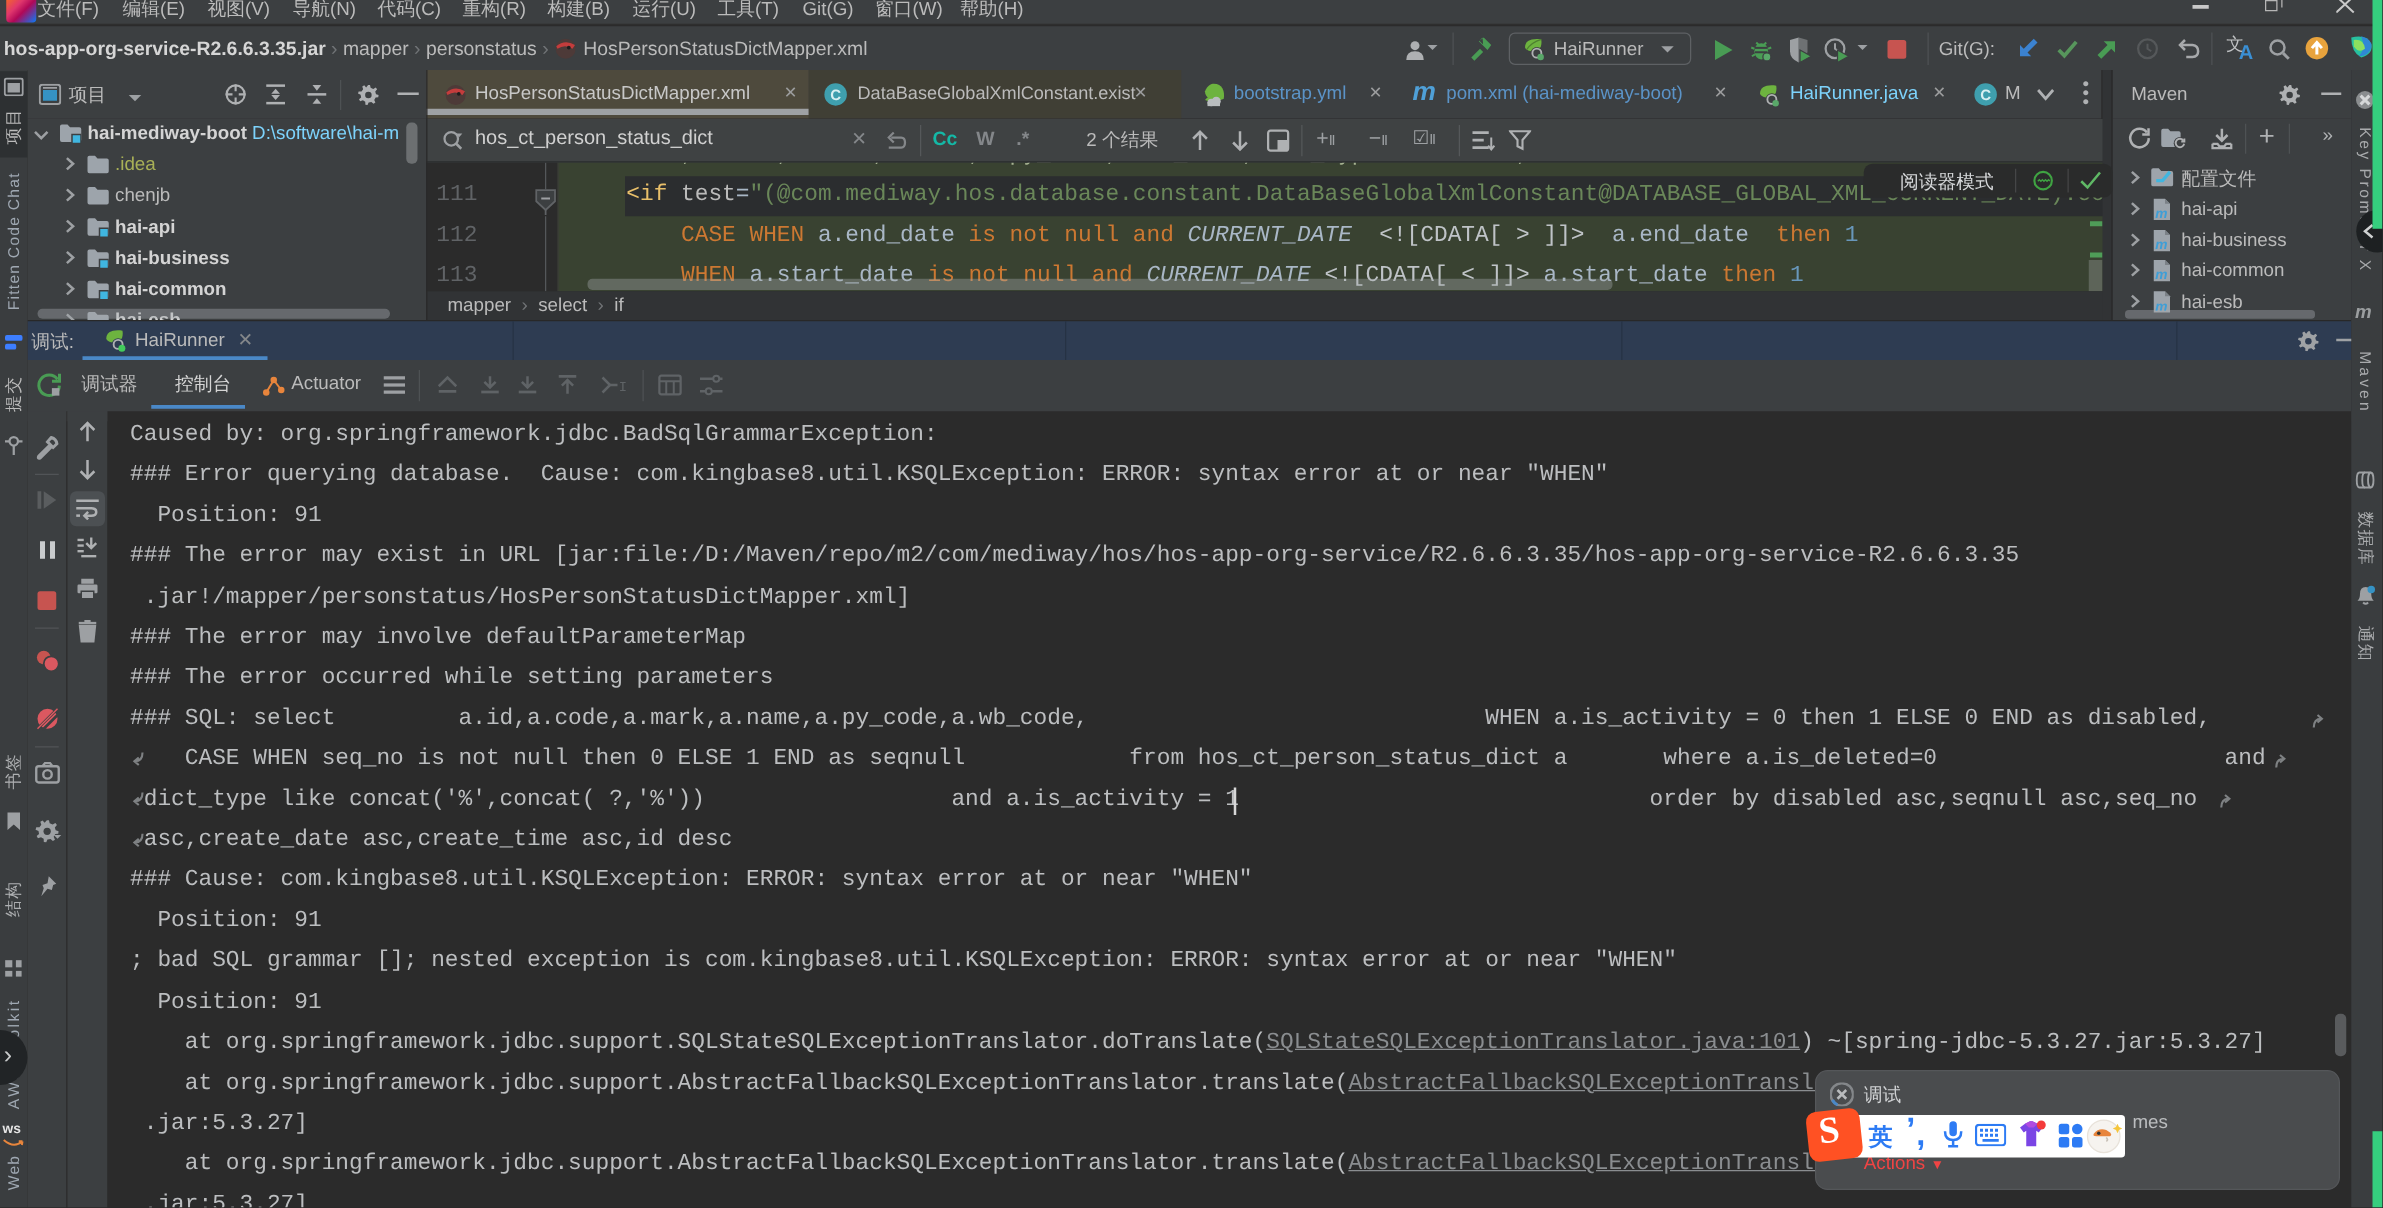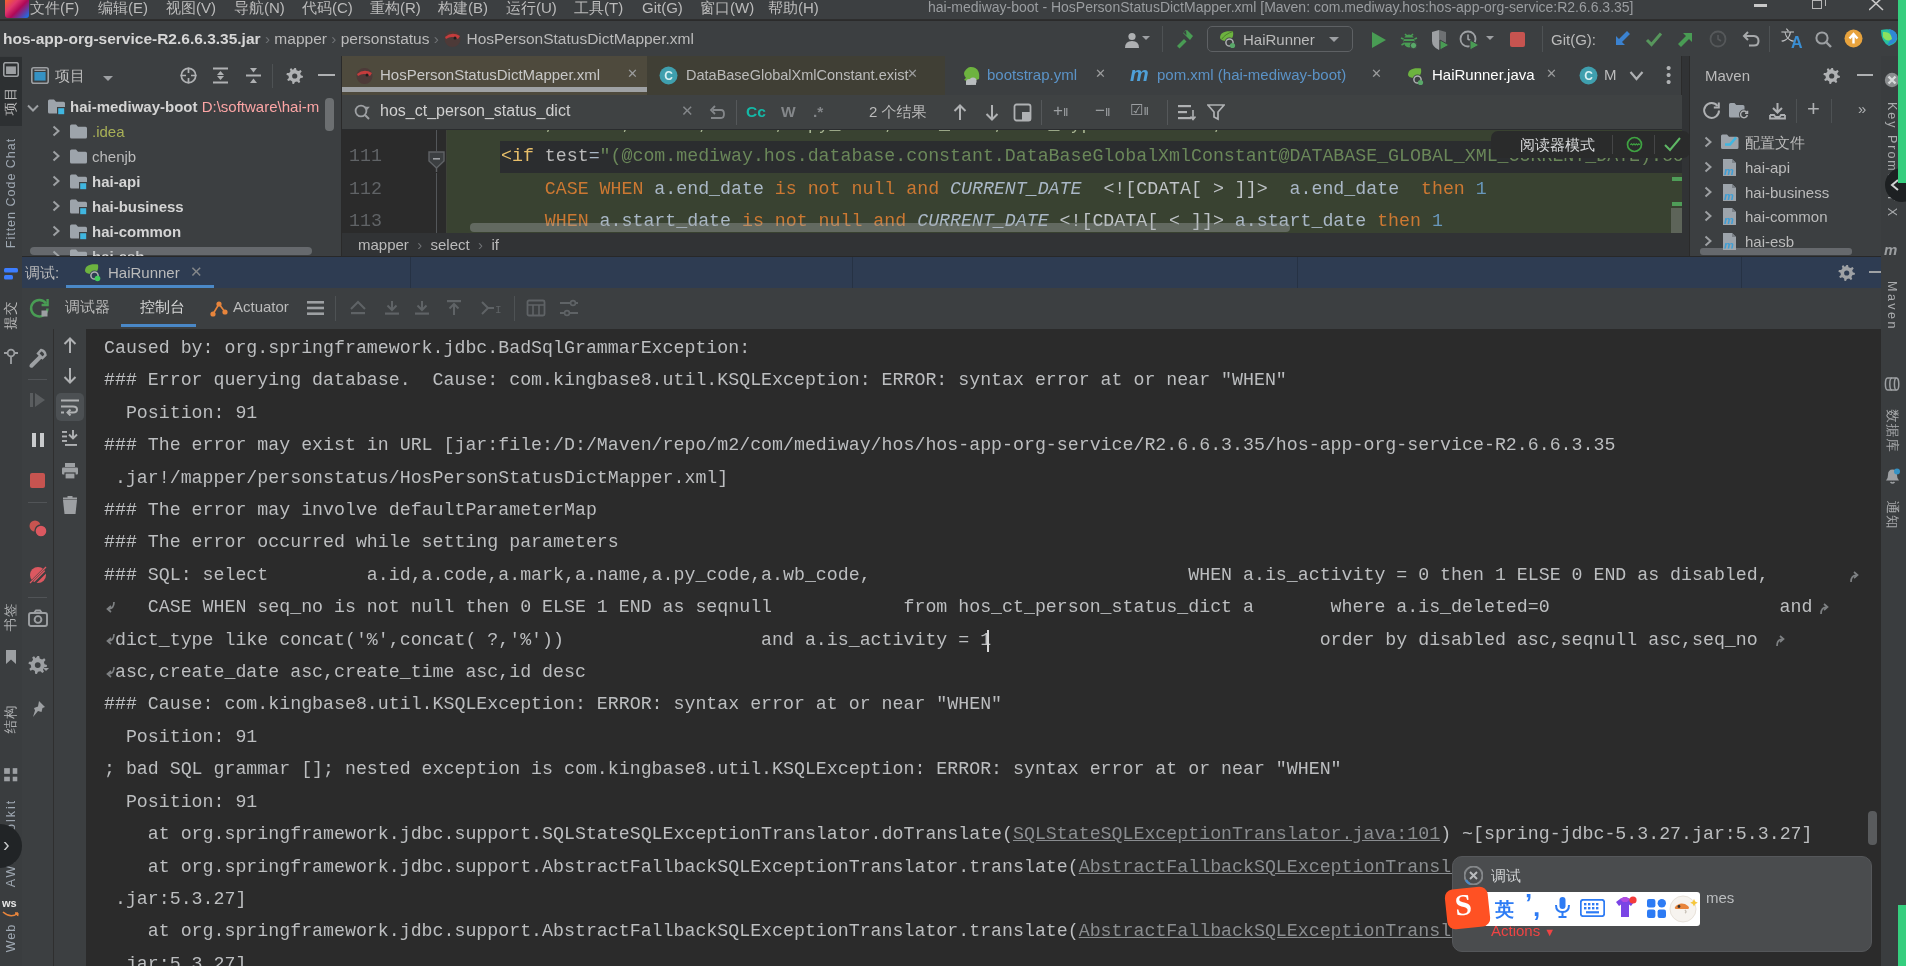--- a/index.html
+++ b/index.html
@@ -12,21 +12,20 @@
   .rcw { position:absolute; white-space:nowrap; transform:translate(-50%,-50%) rotate(90deg); }
   svg { display:block; }
 </style>
 </head>
 <body>
 <div id="page">
 
 <div class="abs" style="left:0;top:0;width:1906px;height:20px;background:#3c3f41;border-bottom:1px solid #2e2e2e;"></div>
 <div class="abs" style="left:5px;top:-6px;width:24px;height:24px;border-radius:3px;background:linear-gradient(135deg,#f97a12,#e0366d 40%,#b00857 60%,#087cfa);"></div>
 <div class="abs" id="menubar" style="left:30px;top:-3px;height:22px;color:#bbbbbb;font-size:15px;line-height:22px;white-space:pre;"><span style="position:absolute;left:0px">文件(F)</span><span style="position:absolute;left:68px">编辑(E)</span><span style="position:absolute;left:136px">视图(V)</span><span style="position:absolute;left:204px">导航(N)</span><span style="position:absolute;left:272px">代码(C)</span><span style="position:absolute;left:340px">重构(R)</span><span style="position:absolute;left:408px">构建(B)</span><span style="position:absolute;left:476px">运行(U)</span><span style="position:absolute;left:544px">工具(T)</span><span style="position:absolute;left:612px">Git(G)</span><span style="position:absolute;left:670px">窗口(W)</span><span style="position:absolute;left:738px">帮助(H)</span></div>
-<div class="abs" style="left:928px;top:0px;color:#9a9da0;font-size:14px;line-height:15px;white-space:nowrap;">hai-mediway-boot - HosPersonStatusDictMapper.xml [Maven: com.mediway.hos:hos-app-org-service:R2.6.6.3.35]</div>
 
 <div class="abs" style="left:1754px;top:4px;width:13px;height:2.6px;background:#c8c8c8;"></div>
 <div class="abs" style="left:1812px;top:0px;width:10px;height:9px;border:1.6px solid #b6b6b6;"></div>
 <div class="abs" style="left:1816px;top:-3px;width:10px;height:9px;border:1.6px solid #b6b6b6;border-left:none;border-bottom:none;"></div>
 <svg class="abs" style="left:1869px;top:0px" width="15" height="11" viewBox="0 0 15 11">
       <path d="M0 -3 L14 10 M14 -3 L0 10" stroke="#c8c8c8" stroke-width="1.6"></path>
     </svg>
 
 <div class="abs" style="left:0;top:21px;width:1906px;height:35px;background:#3c3f41;"></div>
 <div class="abs" id="breadcrumb" style="left:3px;top:29px;height:20px;color:#bbbbbb;font-size:15.5px;line-height:20px;white-space:nowrap;"><b style="color:#d6d6d6">hos-app-org-service-R2.6.6.3.35.jar</b><span style="color:#707376">&nbsp;›&nbsp;</span>mapper<span style="color:#707376">&nbsp;›&nbsp;</span>personstatus<span style="color:#707376">&nbsp;›&nbsp;</span><svg width="19" height="19" viewBox="0 0 19 19" style="display:inline-block;vertical-align:-4px">
@@ -191,21 +190,21 @@
   <div class="abs" style="left:789px;top:6px;color:#4fa0d8;font-size:21px;font-weight:bold;font-style:italic;">m</div>
   <div class="abs" style="left:816px;top:10px;color:#5b93c7;font-size:15px;">pom.xml (hai-mediway-boot)</div>
   <div class="abs" style="left:1030px;top:10px;color:#9b9c9d;font-size:13px;">✕</div>
 
   <svg class="abs" style="left:1064px;top:10px" width="20" height="20" viewBox="0 0 20 20">
         <path d="M3 9 C3 3.5 8 1.5 16 2.5 C17 8 14.5 12.5 8 12 C5 11.5 3.5 10.5 3 9Z" fill="#6db33f"></path>
         <circle cx="12.5" cy="13.5" r="5" fill="#3c3f41"></circle>
         <circle cx="12.5" cy="13.5" r="3.6" fill="none" stroke="#afb1b3" stroke-width="1.5"></circle>
         <circle cx="15.5" cy="16.5" r="2.6" fill="#59a869"></circle>
       </svg>
-  <div class="abs" style="left:1091px;top:10px;color:#ffffff;font-size:15px;">HaiRunner.java</div>
+  <div class="abs" style="left:1091px;top:10px;color:#7dd3fc;font-size:15px;">HaiRunner.java</div>
   <div class="abs" style="left:1205px;top:10px;color:#9b9c9d;font-size:13px;">✕</div>
 
   <svg class="abs" style="left:1238px;top:10px" width="19" height="19" viewBox="0 0 19 19">
         <circle cx="9.5" cy="9.5" r="9" fill="#3f9fae"></circle>
         <text x="9.5" y="14" font-size="12" font-weight="bold" fill="#d9f0f2" text-anchor="middle" font-family="Liberation Sans">C</text>
       </svg>
   <div class="abs" style="left:1263px;top:10px;color:#bbbbbb;font-size:15px;">M</div>
   <svg class="abs" style="left:1288px;top:14px" width="15" height="12" viewBox="0 0 15 12">
         <path d="M1.5 2 L7.5 9 L13.5 2" stroke="#afb1b3" stroke-width="2.2" fill="none"></path>
       </svg>
@@ -226,21 +225,21 @@
   <div class="abs" style="left:0;top:147px;width:319px;height:25px;"></div>
 
   <svg class="abs" style="left:4px;top:6px" width="14" height="14" viewBox="0 0 14 14">
         <path d="M2 4.5 L7 9.5 L12 4.5" stroke="#9da0a3" stroke-width="2" fill="none"></path>
       </svg>
   <svg class="abs" style="left:25px;top:3px" width="19" height="17" viewBox="0 0 19 17">
         <path d="M1 3 Q1 1.5 2.5 1.5 L7 1.5 L9 3.8 L16.5 3.8 Q18 3.8 18 5.3 L18 14 Q18 15.5 16.5 15.5 L2.5 15.5 Q1 15.5 1 14 Z" fill="#9da4ab"></path>
         <rect x="10" y="9" width="8" height="8" fill="#3c3f41"></rect>
         <rect x="11.2" y="10.2" width="6" height="6" fill="#40b6e0"></rect>
       </svg>
-  <div class="abs" style="left:48px;top:3px;color:#d4d4d4;font-size:15px;font-weight:bold;">hai-mediway-boot&nbsp;<span style="font-weight:normal;color:#fca5a5">D:\software\hai-m</span></div>
+  <div class="abs" style="left:48px;top:3px;color:#d4d4d4;font-size:15px;font-weight:bold;">hai-mediway-boot&nbsp;<span style="font-weight:normal;color:#7dd3fc">D:\software\hai-m</span></div>
 
   <svg class="abs" style="left:28px;top:30px" width="12" height="12" viewBox="0 0 12 12">
         <path d="M3.5 1.5 L8.5 6 L3.5 10.5" stroke="#9da0a3" stroke-width="2" fill="none"></path>
       </svg>
   <svg class="abs" style="left:47px;top:28px" width="19" height="17" viewBox="0 0 19 17">
         <path d="M1 3 Q1 1.5 2.5 1.5 L7 1.5 L9 3.8 L16.5 3.8 Q18 3.8 18 5.3 L18 14 Q18 15.5 16.5 15.5 L2.5 15.5 Q1 15.5 1 14 Z" fill="#9da4ab"></path>
       </svg>
   <div class="abs" style="left:70px;top:28px;color:#a8b057;font-size:15px;">.idea</div>
 
   <svg class="abs" style="left:28px;top:55px" width="12" height="12" viewBox="0 0 12 12">

